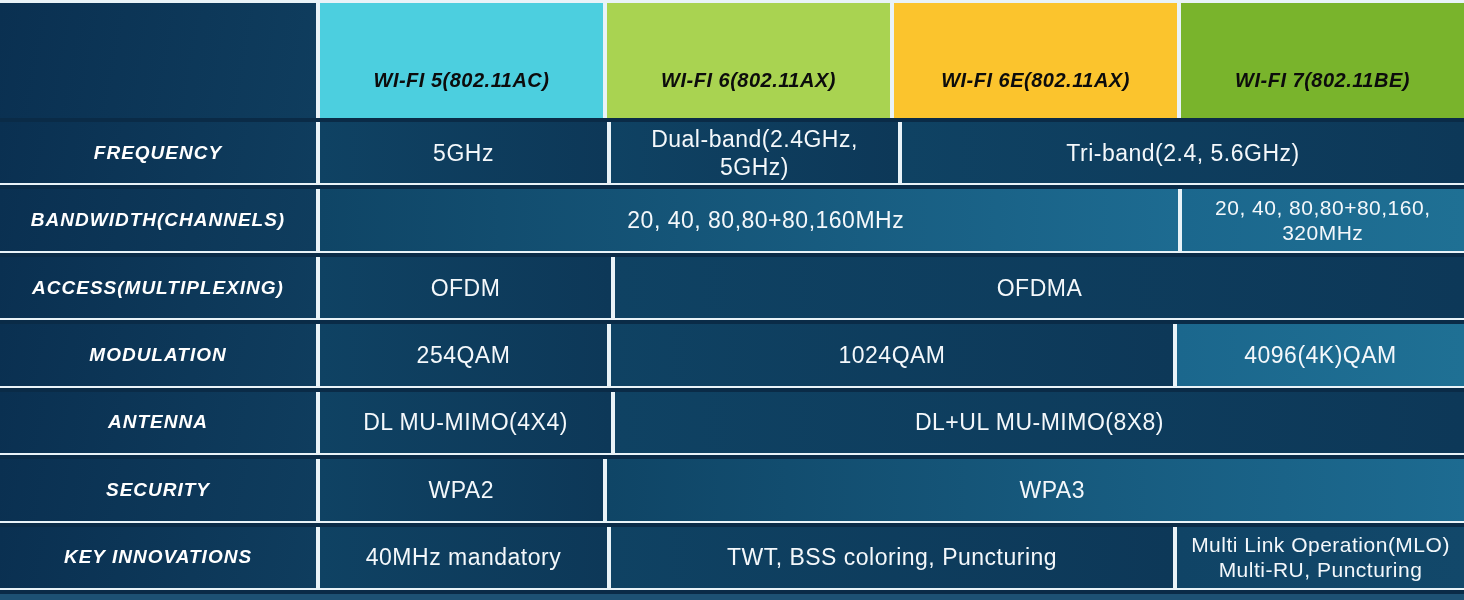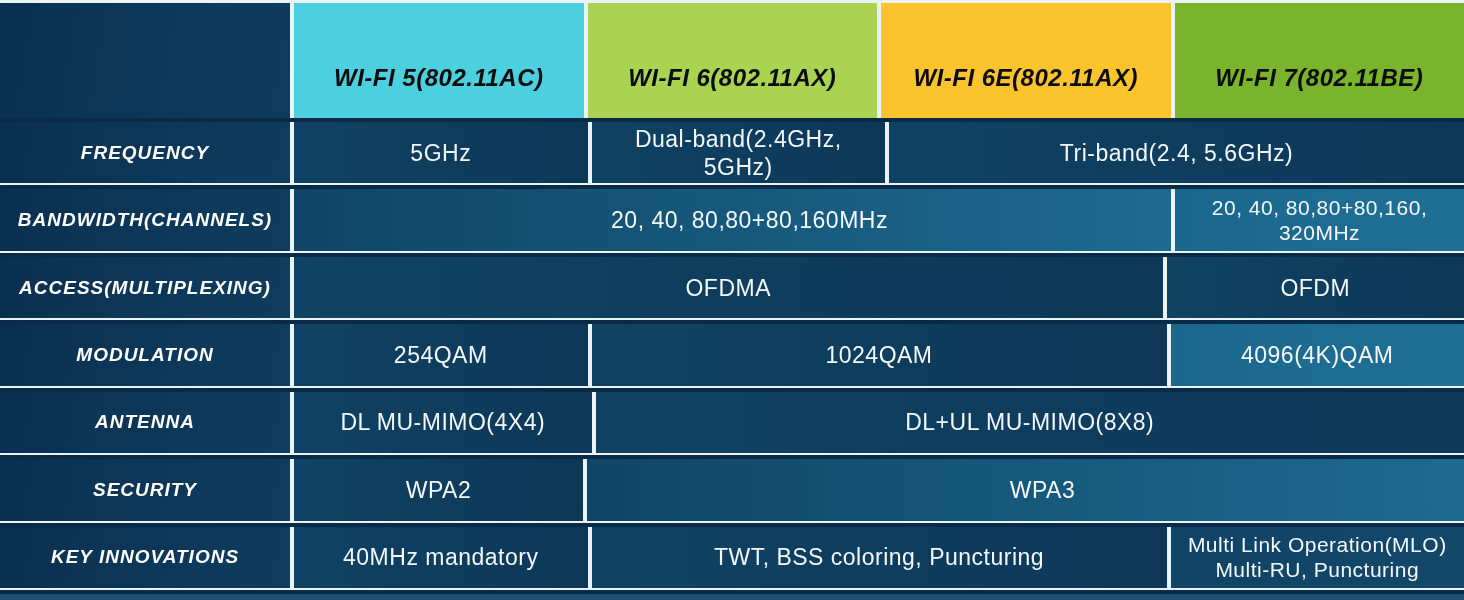--- a/index.html
+++ b/index.html
@@ -25,34 +25,34 @@
     flex:1;
     border-bottom:2px solid #e9f3f8;
     margin-bottom:4px;
   }
   .data-row:last-of-type{margin-bottom:0;}
   .cell{
     display:flex;align-items:center;justify-content:center;
     box-sizing:border-box;min-width:0;
   }
   .corner-cell,.label-cell{
-    flex:none;width:290px;
+    flex:none;width:316px;
     background:linear-gradient(100deg,#0a3051 0%,#0f3d5e 100%);
   }
   .label-cell span{
     color:#ffffff;font-size:19px;font-weight:bold;font-style:italic;
     letter-spacing:1px;text-align:center;
   }
   .head-cell{
     flex-grow:1;flex-basis:0;
     align-items:flex-end;
     padding-bottom:26px;
   }
   .head-cell span{
-    color:#0c0c0c;font-size:24px;font-weight:bold;font-style:italic;
+    color:#0c0c0c;font-size:20px;font-weight:bold;font-style:italic;
     letter-spacing:0.5px;text-align:center;
   }
   .value-cell{flex-basis:0;padding:0 6px;}
   .value-cell span{
     color:#f4f8fb;font-size:23px;letter-spacing:0.5px;
     text-align:center;line-height:1.22;
   }
   .small span{font-size:21px;}
   .span-1{flex-grow:1;}
   .span-2{flex-grow:2;}
@@ -108,25 +108,25 @@
     </div>
     <div class="cell value-cell span-1 v-light small">
       <span>20, 40, 80,80+80,160, 320MHz</span>
     </div>
   </div>
 
   <div class="row data-row">
     <div class="cell label-cell">
       <span>ACCESS(MULTIPLEXING)</span>
     </div>
+    <div class="cell value-cell span-1 v-dark">
+      <span>OFDM</span>
+    </div>
     <div class="cell value-cell span-3 v-dark">
       <span>OFDMA</span>
-    </div>
-    <div class="cell value-cell span-1 v-dark">
-      <span>OFDM</span>
     </div>
   </div>
 
   <div class="row data-row">
     <div class="cell label-cell">
       <span>MODULATION</span>
     </div>
     <div class="cell value-cell span-1 v-dark">
       <span>254QAM</span>
     </div>

